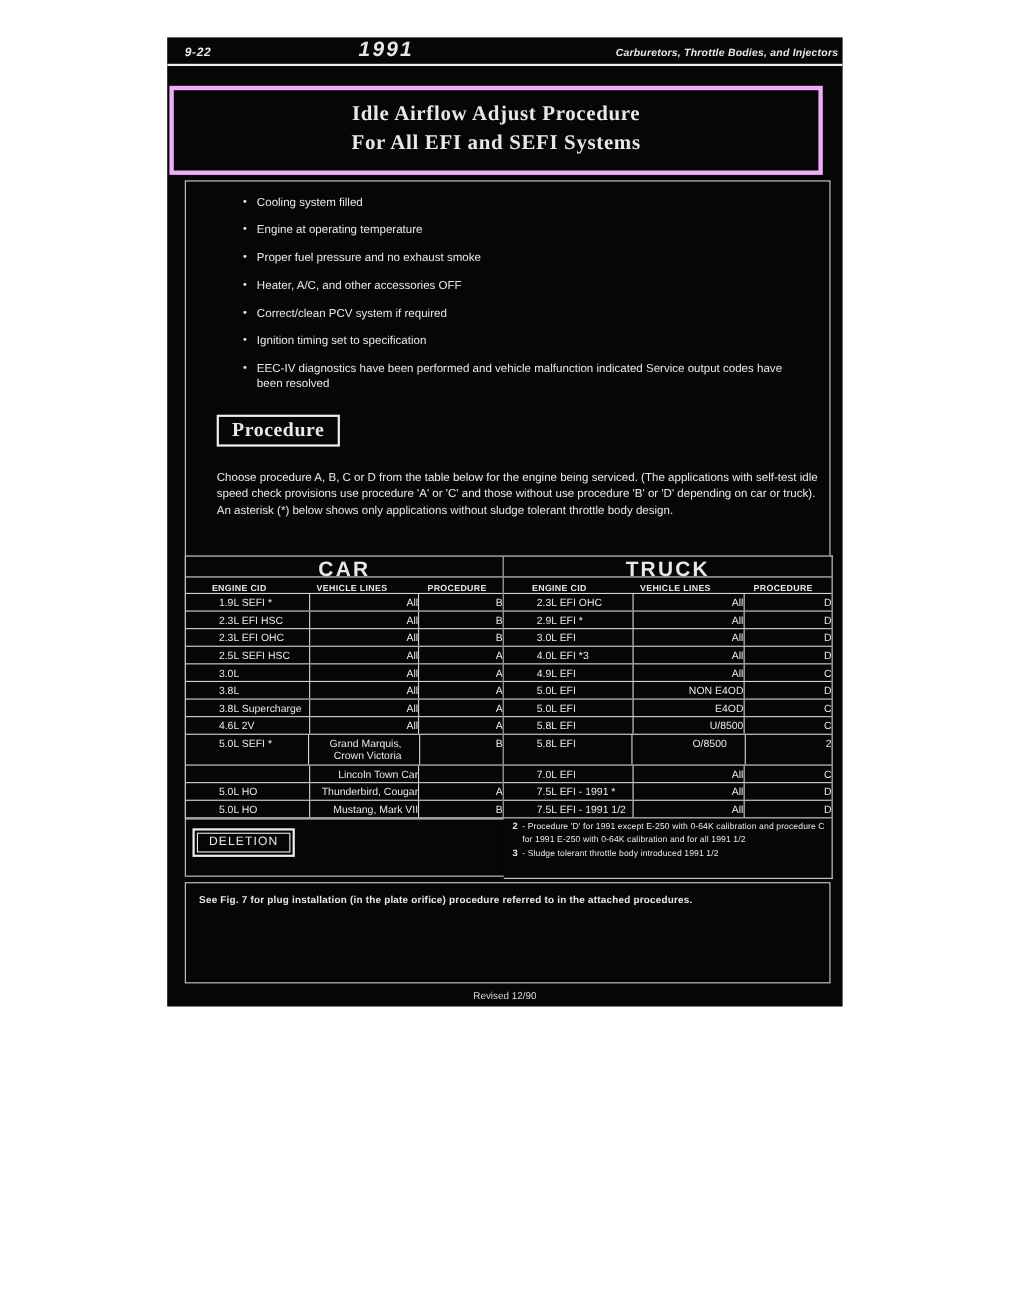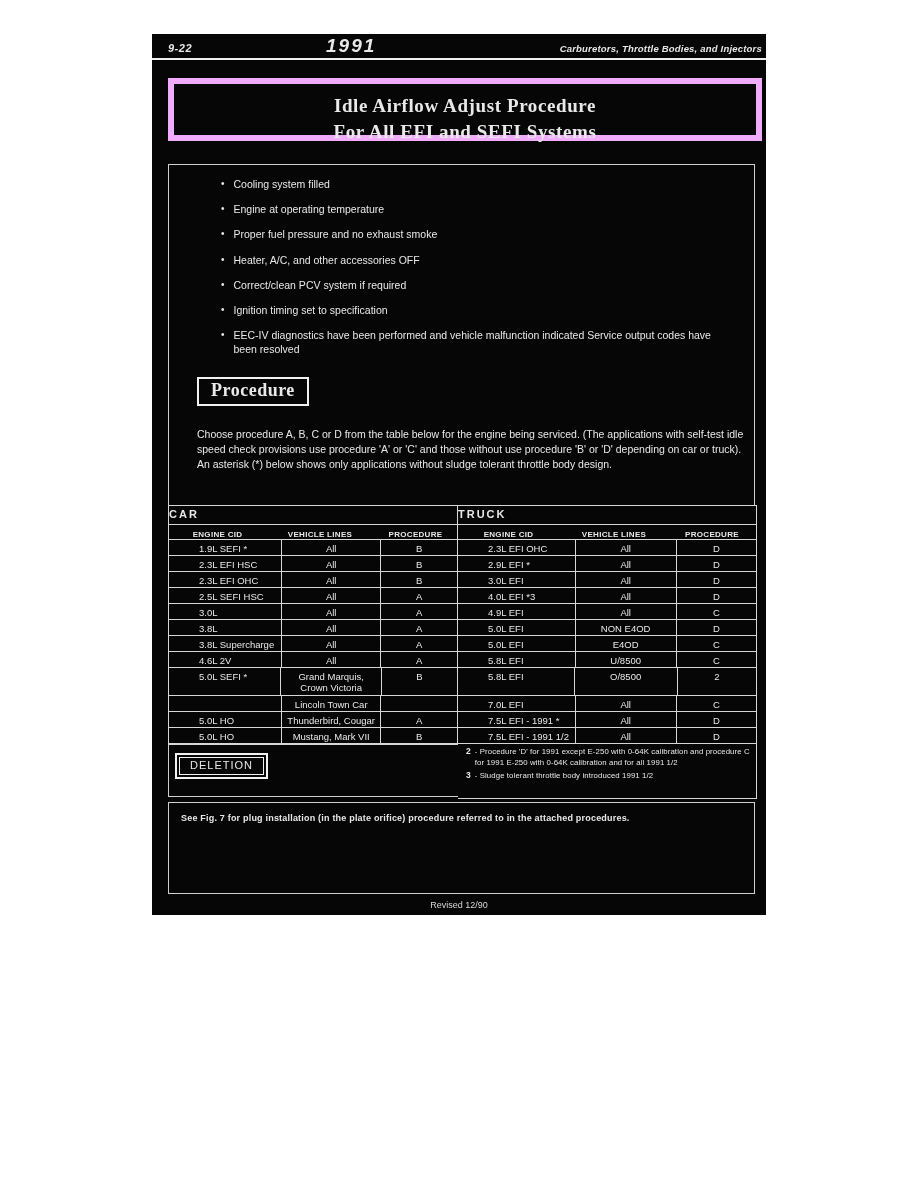--- a/index.html
+++ b/index.html
@@ -18,23 +18,23 @@
     overflow: hidden;
   }
   
   .header { position: relative; height: 14px; font-style: italic; }
   .page-num  { position: absolute; left: 16px; top: 8px;  font-size: 11px; font-weight: bold; letter-spacing: .5px; }
   .year      { position: absolute; left: 174px; top: 1px; font-size: 19px; font-weight: bold; letter-spacing: 2px; }
   .section-title { position: absolute; right: 4px; top: 9px; font-size: 9.5px; font-weight: bold; letter-spacing: .2px; }
   .header-rule { position: absolute; left: 0; top: 24px; width: 100%; height: 2px; background: #f0f0f0; }
   
   .title-box {
-    position: absolute; left: 16px; top: 44px;
-    width: 594px; height: 63px;
-    border: 6px solid #f0abfc;
+    position: absolute; left: 2px; top: 44px;
+    width: 594px; height: 81px;
+    border: 4px solid #f0abfc;
     text-align: center; padding-top: 9px;
   }
   .title-line {
     font-family: "Liberation Serif", serif;
     font-weight: bold; font-size: 19px;
     letter-spacing: .6px; line-height: 1.35;
   }
   
   .content-box {
     position: absolute; left: 16px; top: 130px;
@@ -55,37 +55,37 @@
     position: absolute; left: 28px; top: 262px;
     width: 552px; font-size: 10.5px; line-height: 1.42;
   }
   
   .engine-table { position: absolute; left: -1px; top: 340px; display: flex; align-items: flex-start; }
   .half { border: 1px solid #d6d6d6; background: #060606; }
   .half.car   { width: 290px; }
   .half.truck { width: 299px; border-left: none; }
   .half-title {
     height: 19px; border-bottom: 1px solid #d6d6d6;
-    font-weight: bold; font-size: 11px;
+    text-align: center; font-weight: bold; font-size: 19px;
     letter-spacing: 2px; padding-top: 2px;
   }
   .col-headers { display: flex; height: 15px; font-size: 8px; font-weight: bold; border-bottom: 1px solid #d6d6d6; align-items: flex-end; }
   .col-head { text-align: center; padding-top: 3px; letter-spacing: .3px; overflow: hidden; }
   .car  .ch-engine, .car  .cell-engine  { width: 97px;  }
   .car  .ch-vehicle, .car .cell-vehicle { width: 108px; }
   .car  .ch-proc,   .car  .cell-proc    { width: 83px;  }
   .truck .ch-engine, .truck .cell-engine   { width: 101px; }
   .truck .ch-vehicle, .truck .cell-vehicle { width: 110px; }
   .truck .ch-proc,    .truck .cell-proc    { width: 86px;  }
   .trow { display: flex; height: 16px; border-bottom: 1px solid #d6d6d6; }
   .trow.tall { height: 28px; }
   .tcell { border-right: 1px solid #d6d6d6; font-size: 9.5px; padding-top: 3px; overflow: hidden; line-height: 1.2; }
   .tcell:last-child { border-right: none; }
   .cell-engine { padding-left: 6px; margin-left: 24px; }
-  .cell-vehicle, .cell-proc { text-align: center; }
+  .cell-vehicle, .cell-proc { text-align: right; }
   .trow.tall .cell-vehicle { padding: 3px 16px 0; }
   
   .footnote-cell { min-height: 54px; padding: 3px 6px 2px 8px; font-size: 7.8px; line-height: 1.4; }
   .footnote { display: flex; gap: 4px; margin-bottom: 2px; }
   .footnote-sup { font-weight: bold; font-size: 8.5px; position: relative; top: -1px; flex: 0 0 auto; }
   .footnote-text { letter-spacing: .1px; }
   
   .deletion-outer { position: absolute; left: 6px; top: 588px; border: 2px solid #f0f0f0; padding: 2px; }
   .deletion-inner { border: 1px solid #f0f0f0; padding: 1px 10px 3px; font-weight: normal; font-size: 11px; letter-spacing: 1px; }
   

